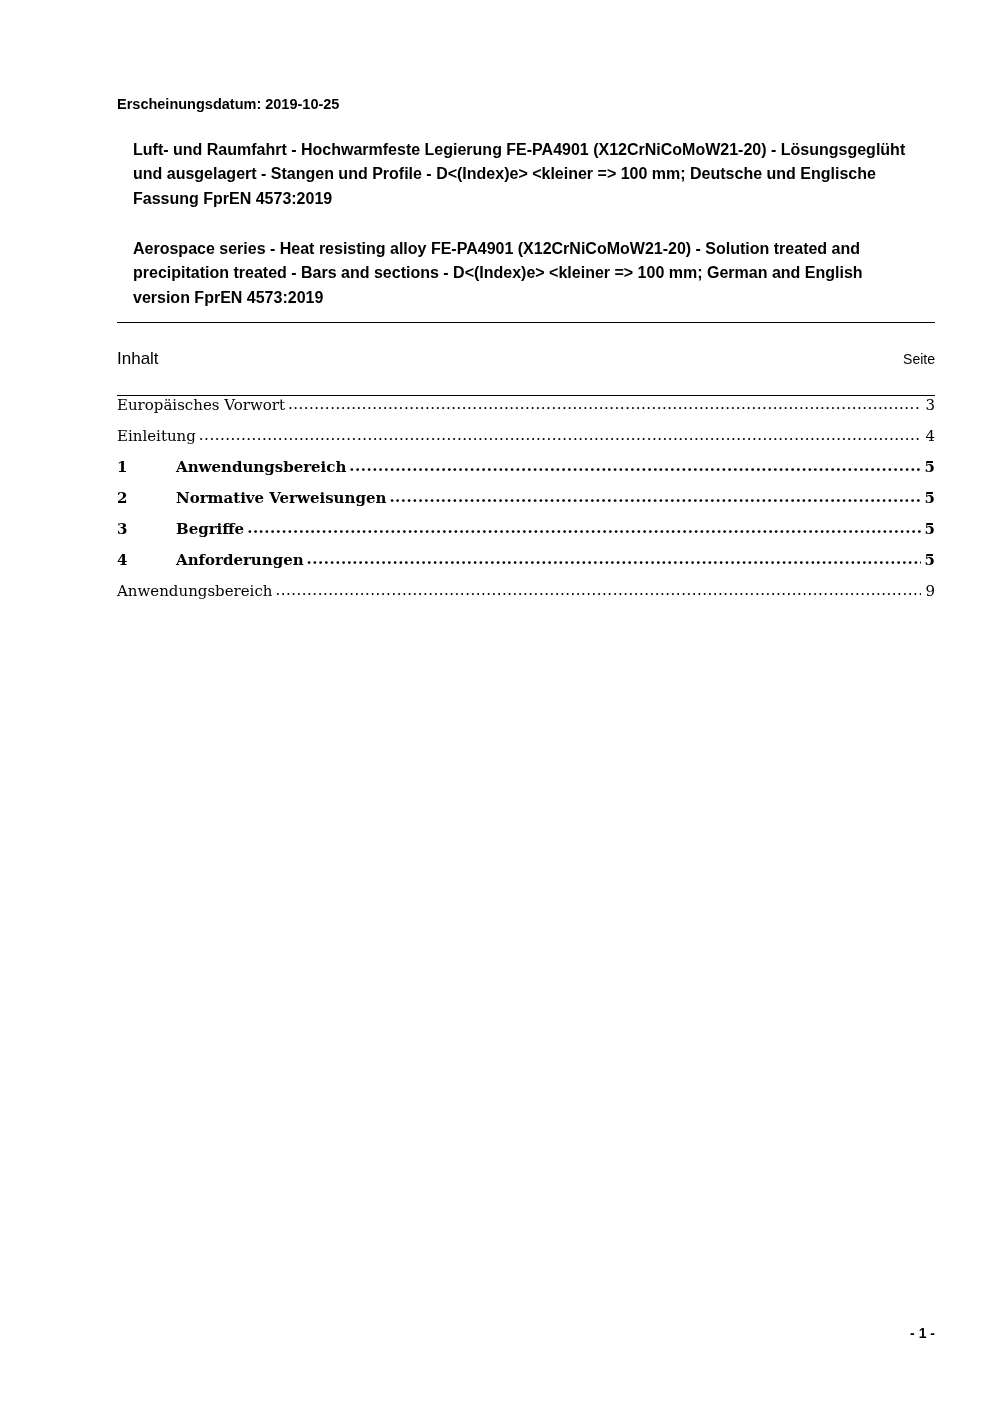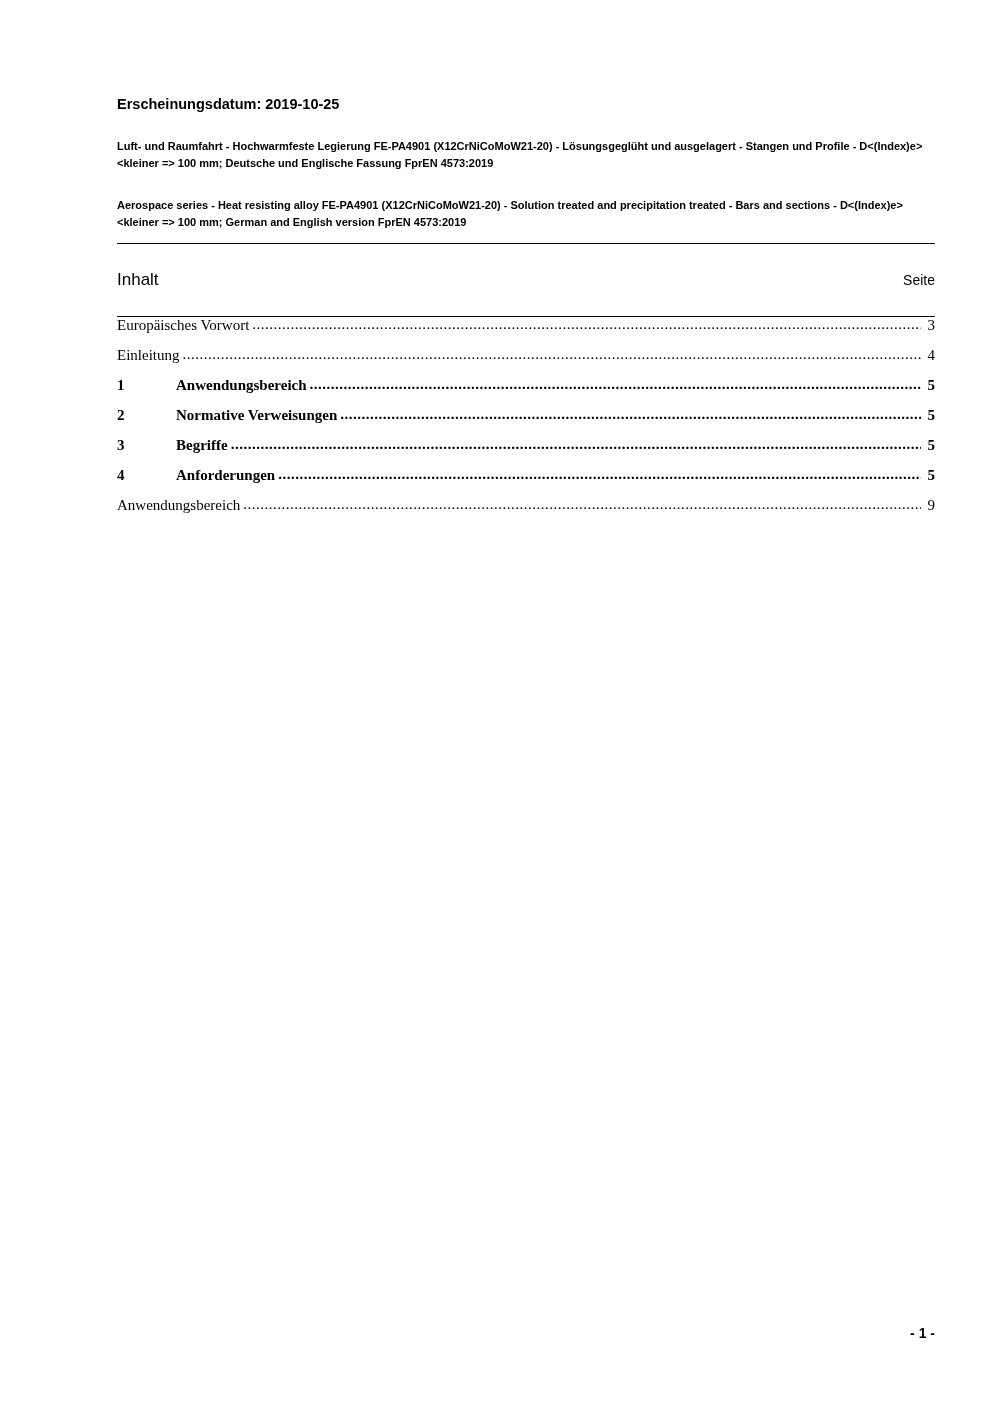--- a/index.html
+++ b/index.html
@@ -32,24 +32,24 @@
     letter-spacing: -0.2px;
     line-height: 1.15;
     margin: 0 0 6px 0;
   }
   .pub-date {
     font-size: 14.5px;
     font-weight: bold;
     margin: 16px 0 26px 0;
   }
   .title-de, .title-en {
-    font-size: 11px;
+    font-size: 16px;
     font-weight: bold;
     line-height: 1.52;
-    margin: 0;
+    margin: 16px;
   }
   .title-de {
     margin-bottom: 26px;
   }
   .title-en {
     margin-bottom: 12px;
   }
   .rule {
     border: none;
     border-top: 1px solid #000000;
@@ -73,21 +73,20 @@
   }
   .toc-list {
     font-family: "DejaVu Serif", serif;
   }
   .toc-row {
     display: flex;
     align-items: baseline;
     font-size: 15px;
     margin: 0 0 13px 0;
     white-space: nowrap;
-    font-family: Liberation Serif, serif;
   }
   .toc-row.level1 {
     font-weight: bold;
   }
   .toc-num {
     font-weight: bold;
     width: 59px;
     flex: 0 0 59px;
   }
   .toc-label {

